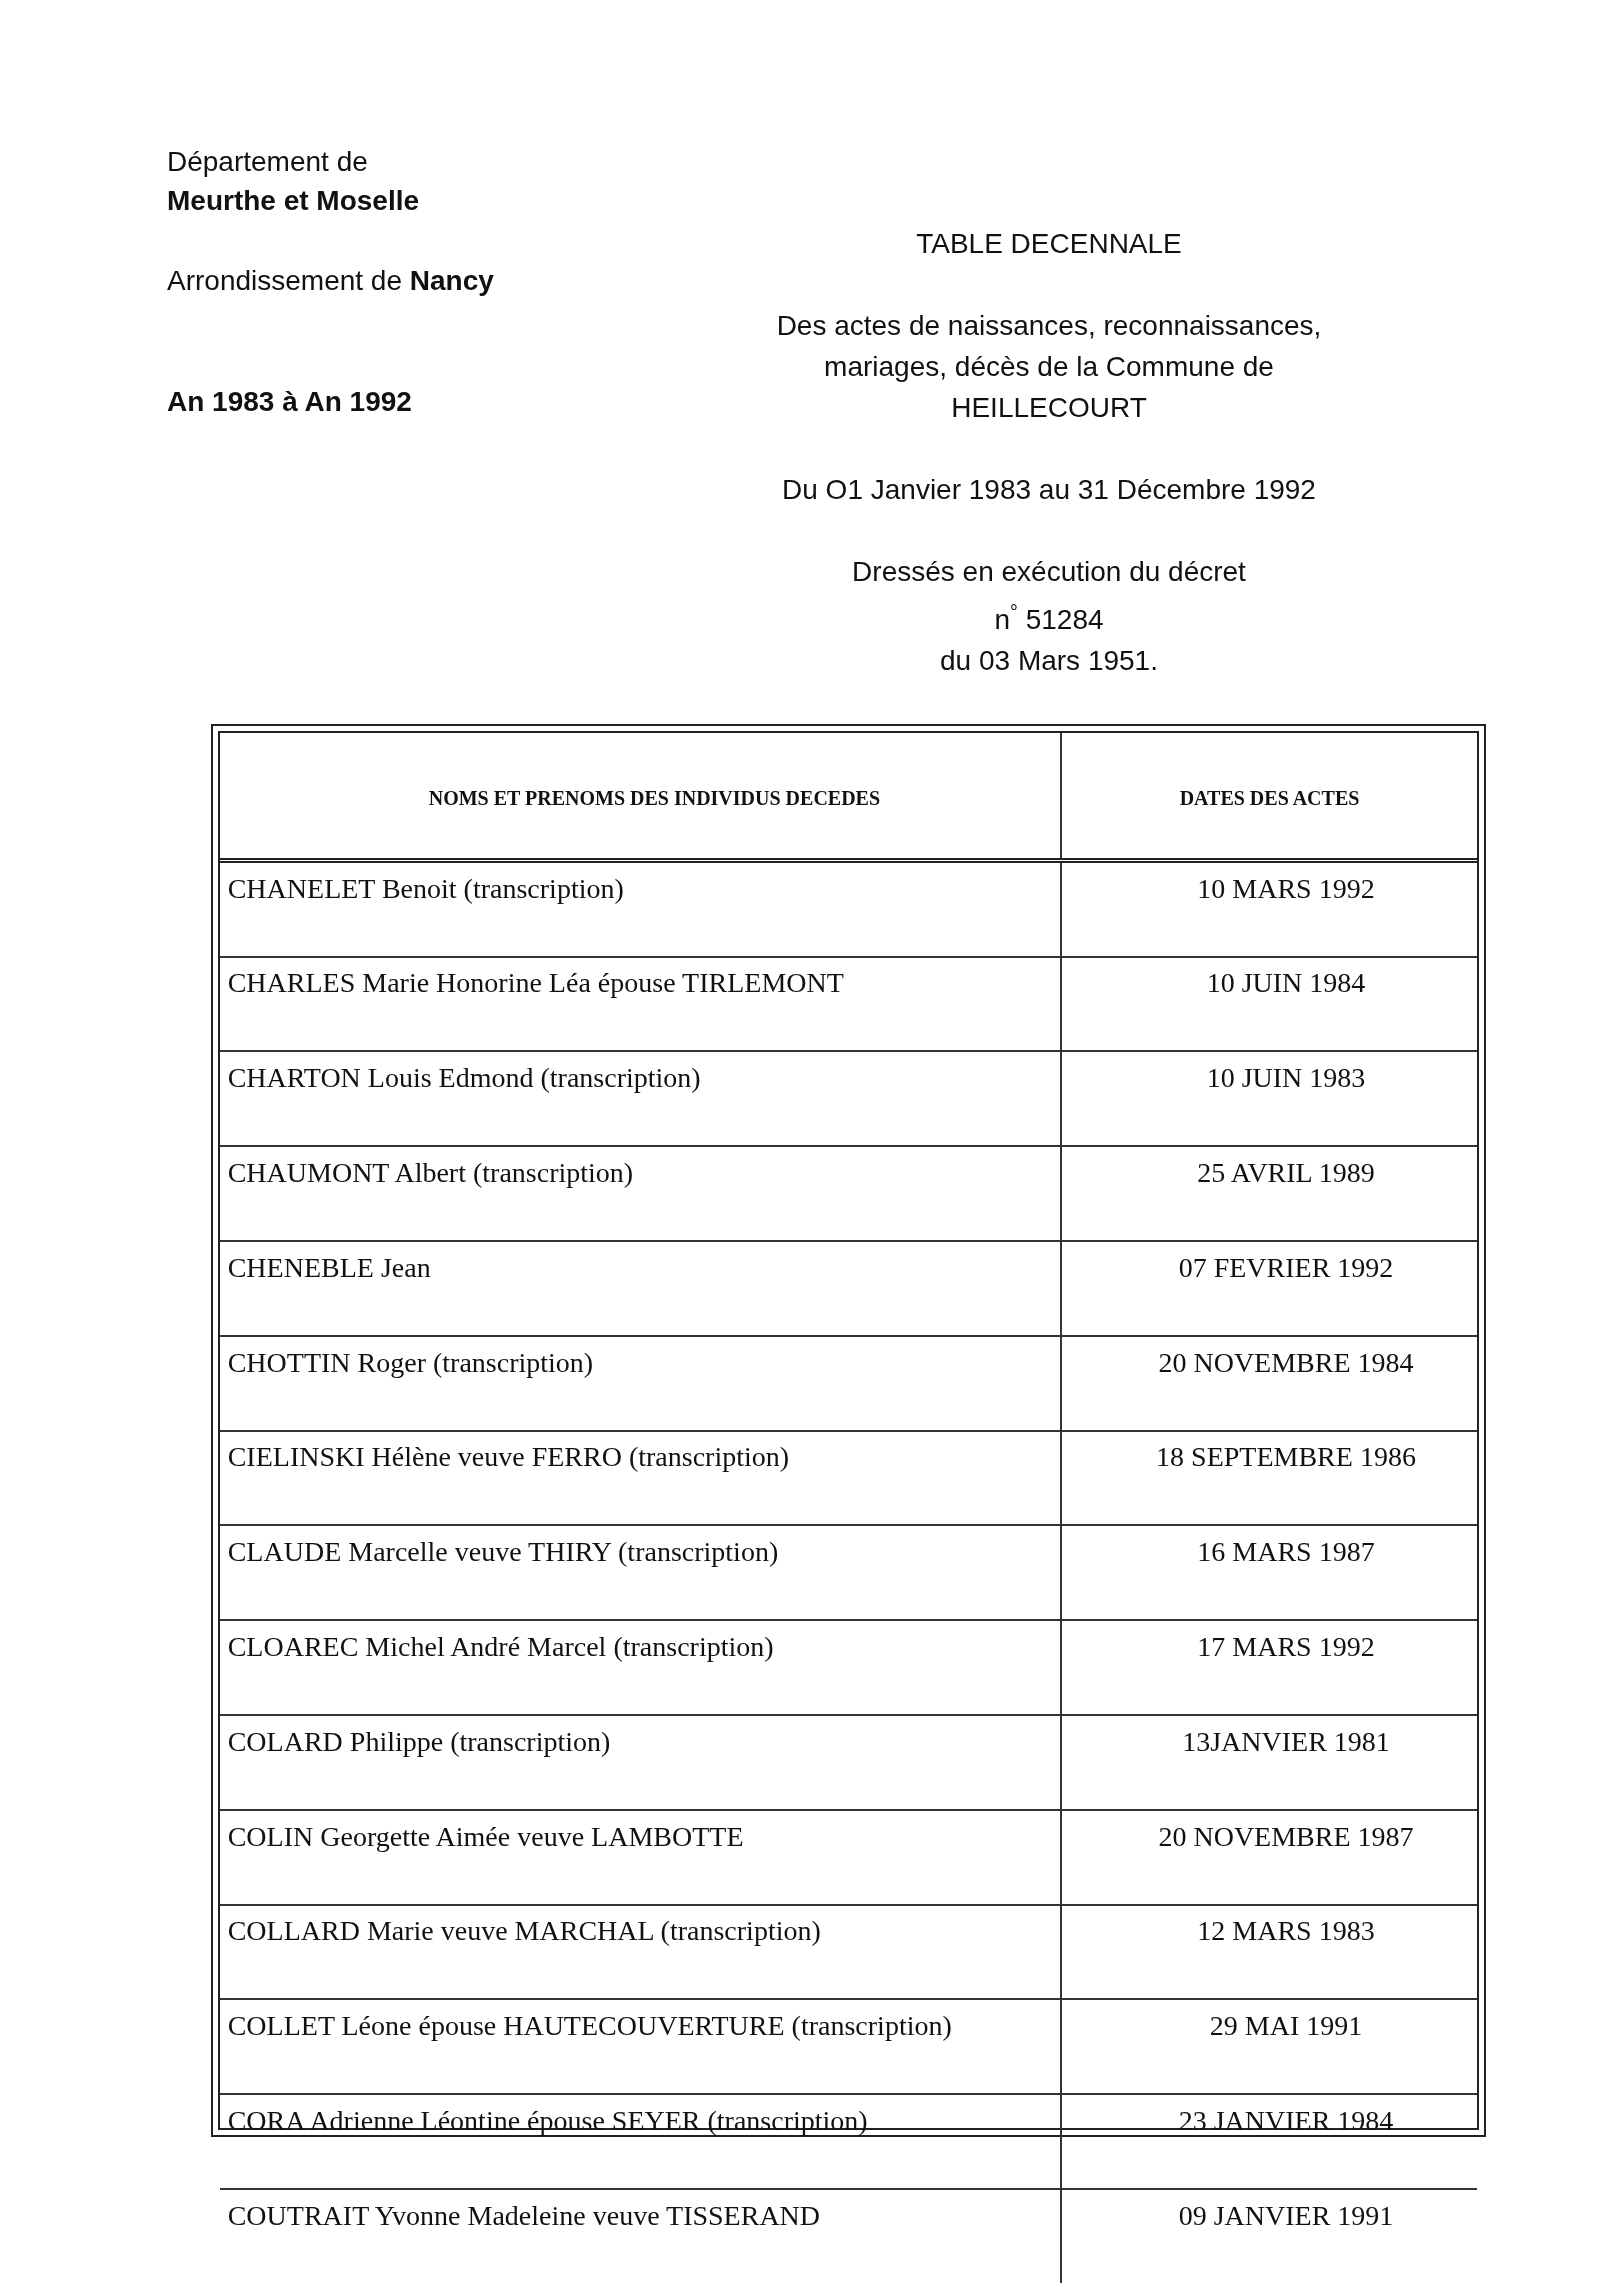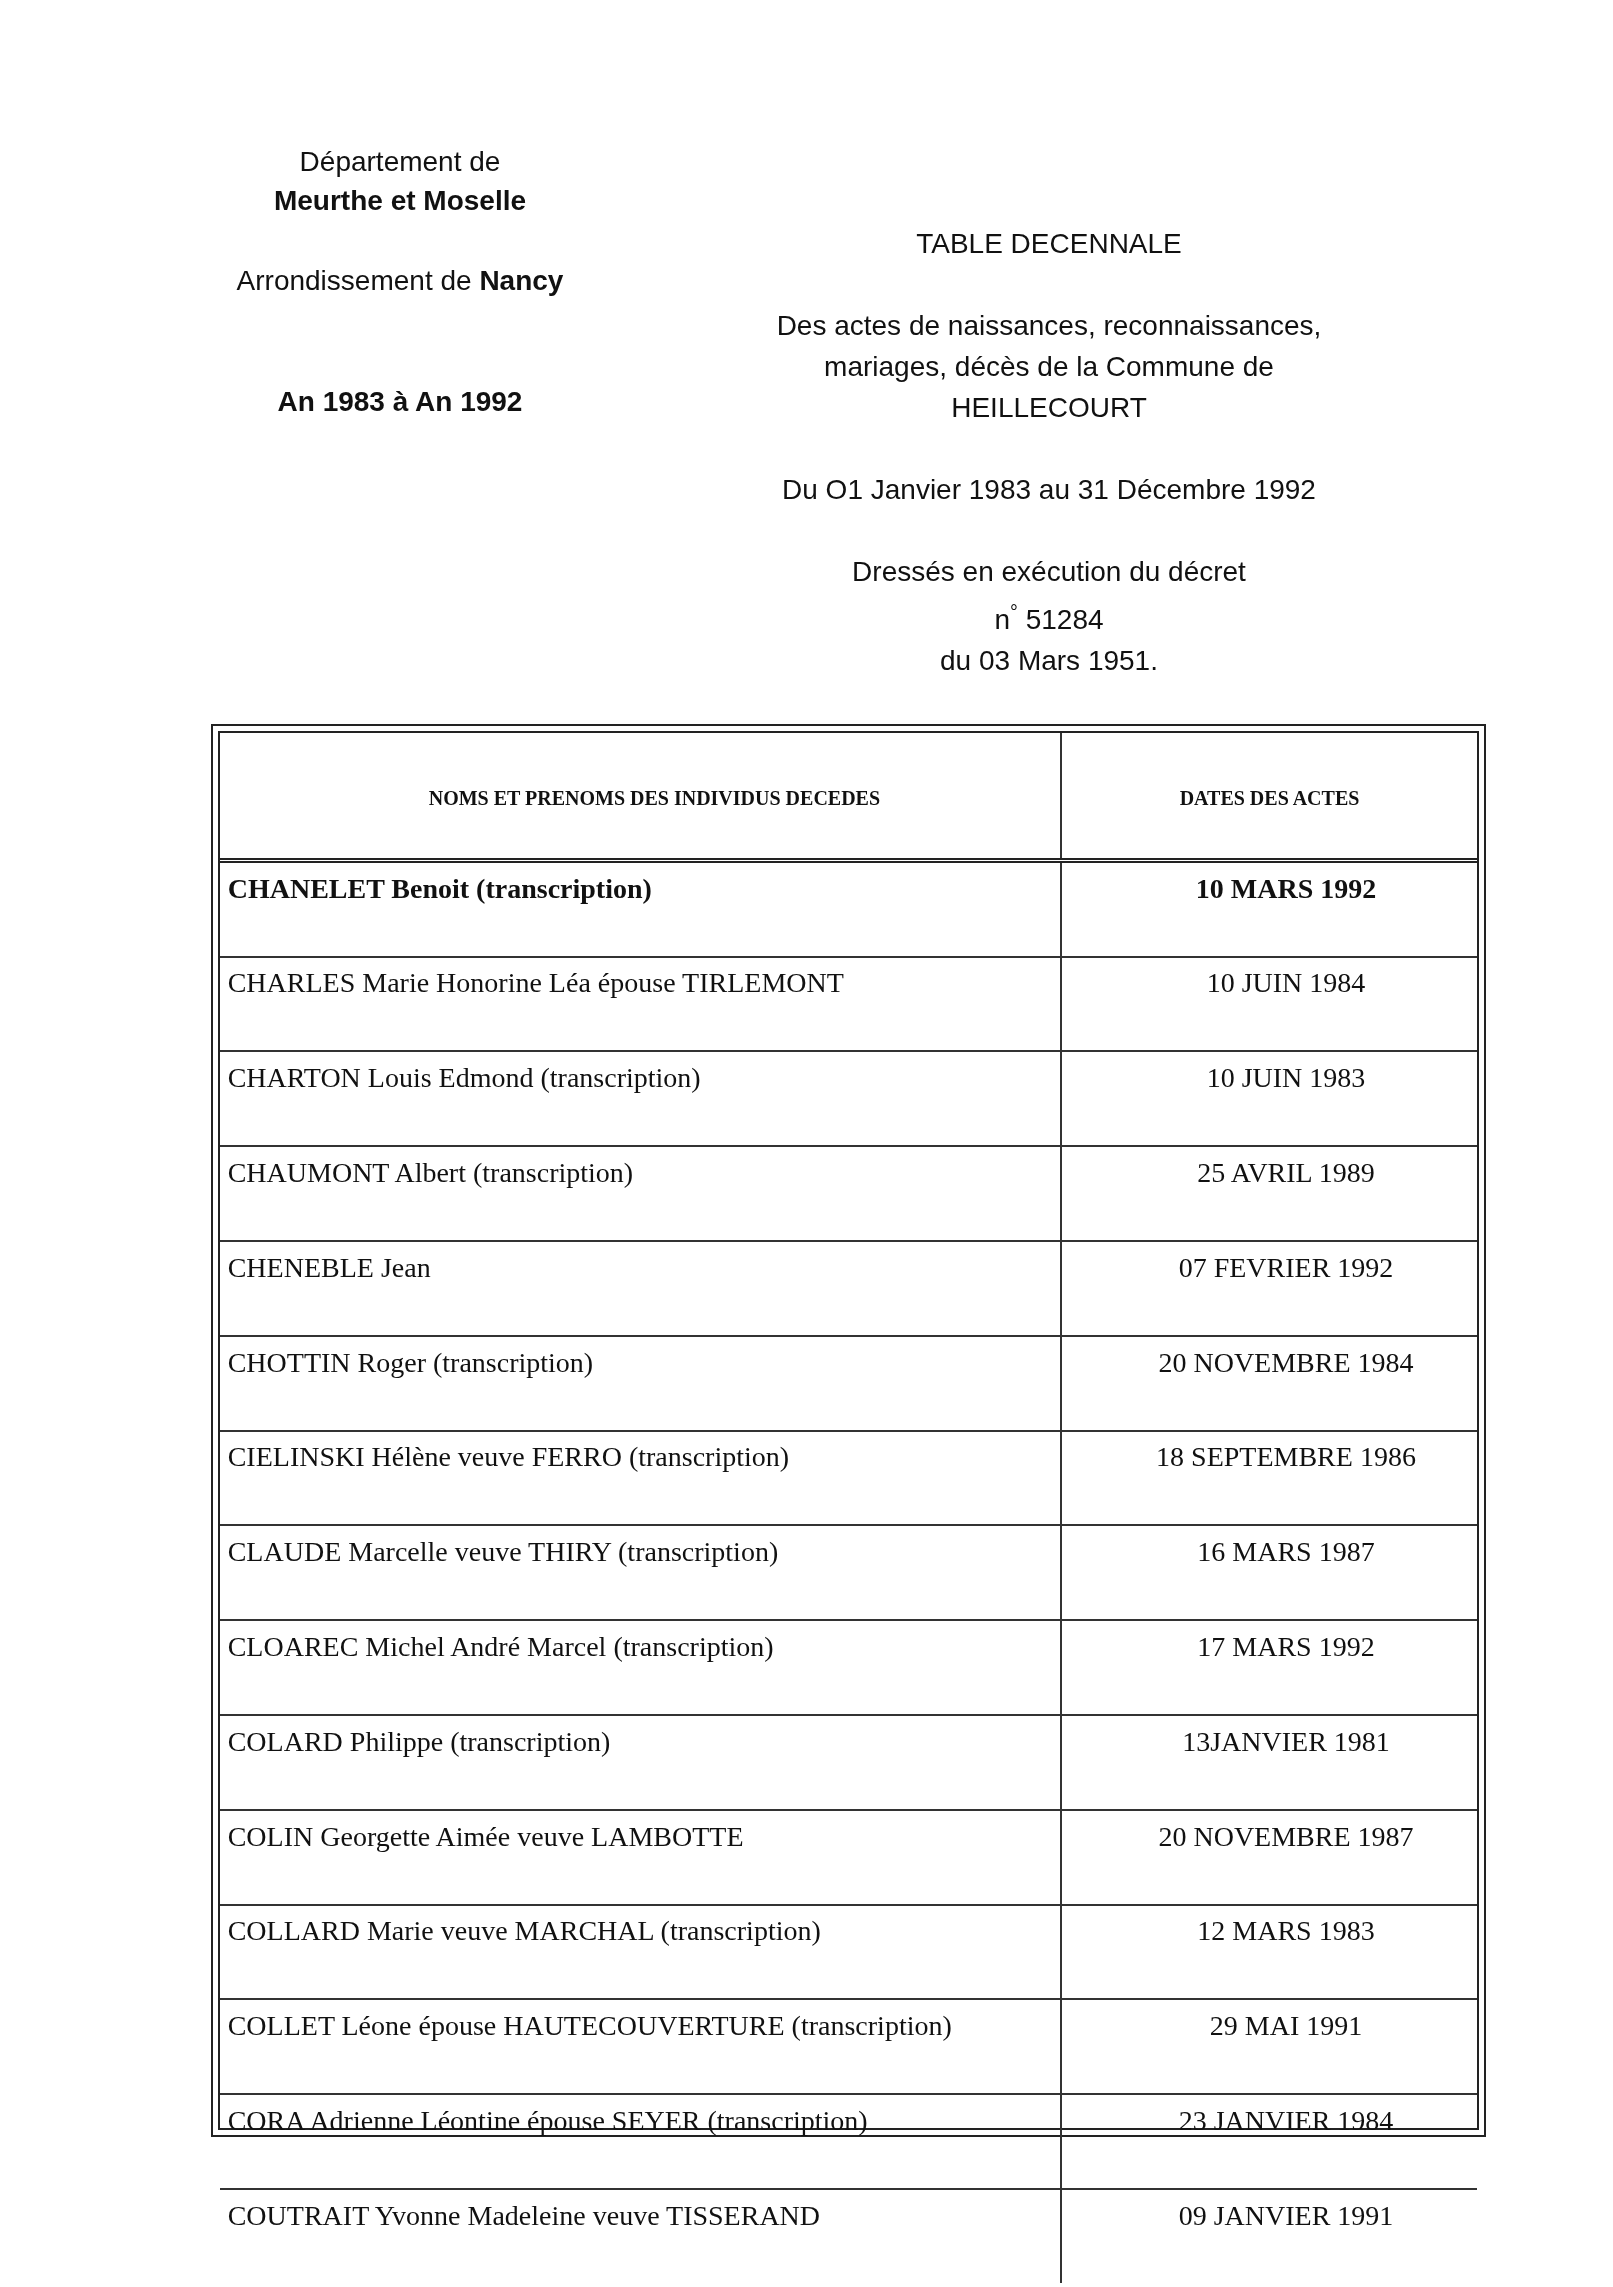--- a/index.html
+++ b/index.html
@@ -1,20 +1,20 @@
 <!DOCTYPE html>
 <html><head>
 <meta charset="utf-8">
 <style>
   html, body { margin: 0; padding: 0; background: #ffffff; }
   body { width: 1613px; height: 2288px; position: relative; overflow: hidden; color: #111; }
   .sans { font-family: "Liberation Sans", "DejaVu Sans", sans-serif; }
   .serif { font-family: "Liberation Serif", "DejaVu Serif", serif; }
 
-  .left-header { position: absolute; left: 167px; top: 142px; width: 466px; text-align: center; font-size: 28px; }
+  .left-header { position: absolute; left: 167px; top: 142px; width: 466px; text-align: left; font-size: 28px; }
   .left-header .line { display: block; line-height: 39px; }
   .left-header .gap { height: 41px; }
   .left-header .bold { font-weight: bold; }
 
   .right-header { position: absolute; left: 706px; top: 223px; width: 686px; text-align: center; font-size: 28px; letter-spacing: 0; }
   .right-header .line { display: block; line-height: 41px; }
   .right-header .gap { height: 41px; }
   .right-header sup { font-size: 19.6px; }
 
   .table-outer {
@@ -33,21 +33,21 @@
   table.registry th, table.registry td { padding: 0; }
   table.registry th {
     height: 119px; font-weight: bold; font-size: 20px; text-align: center; vertical-align: middle;
     border-bottom: 5.9px double #222;
   }
   table.registry th.h-name { padding-left: 29px; padding-top: 5.9px; }
   table.registry th.h-date { padding-top: 5.9px; }
   table.registry td {
     height: 83px; font-size: 28px; vertical-align: top; border-top: 2px solid #333;
   }
-  table.registry tr.first td { border-top: none; font-weight: bold; }
+  table.registry tr.first td { border-top: none; }
   table.registry td.name { padding-left: 7.8px; padding-top: 9.8px; white-space: nowrap; }
   table.registry td.date { text-align: center; padding-top: 9.8px; white-space: nowrap; padding-left: 33px; }
   table.registry .divider { border-right: 2px solid #333; }
 </style>
 </head>
 <body>
 
 <div class="left-header sans">
   <span class="line">Département de</span>
   <span class="line bold">Meurthe et Moselle</span>

